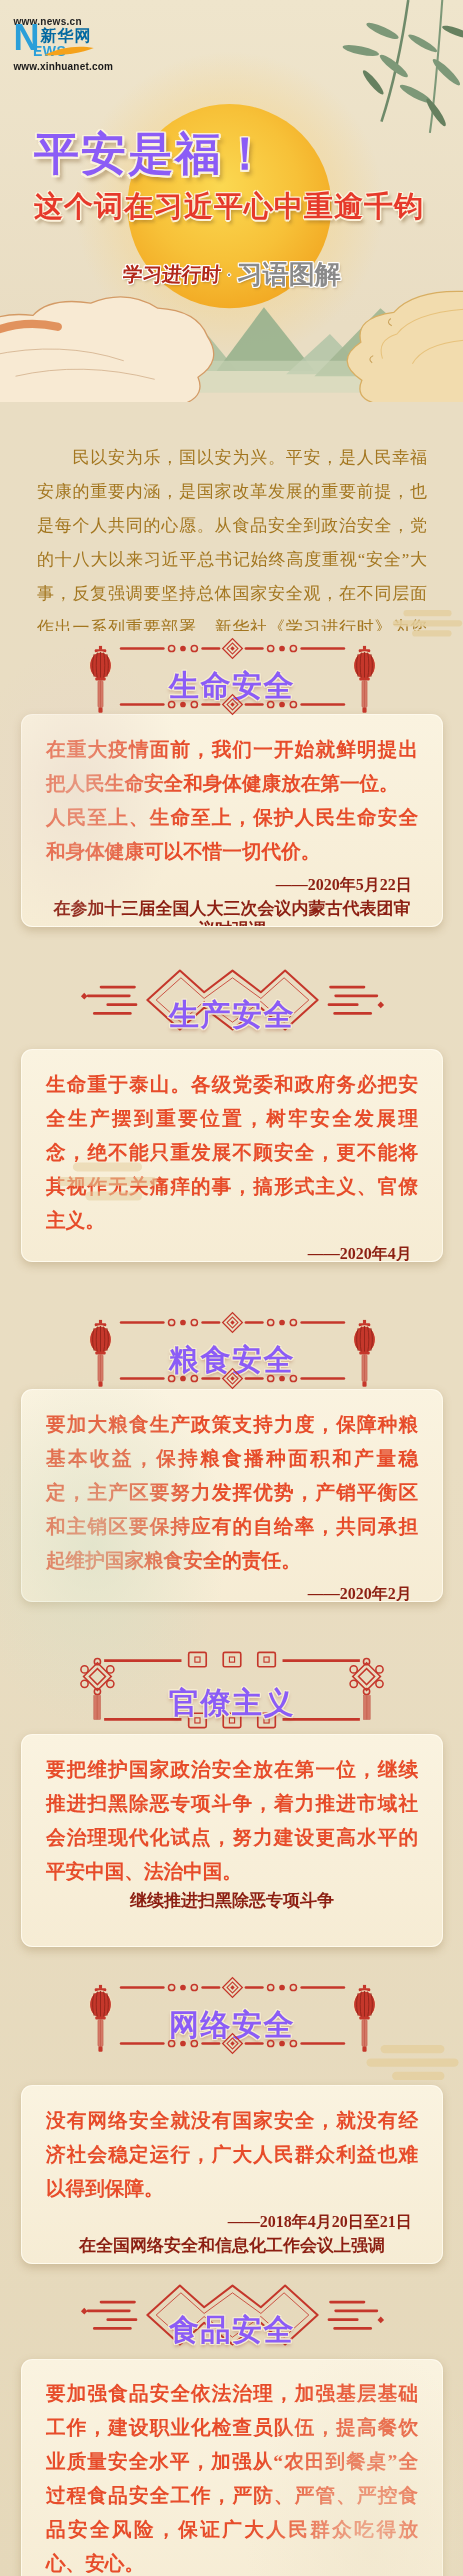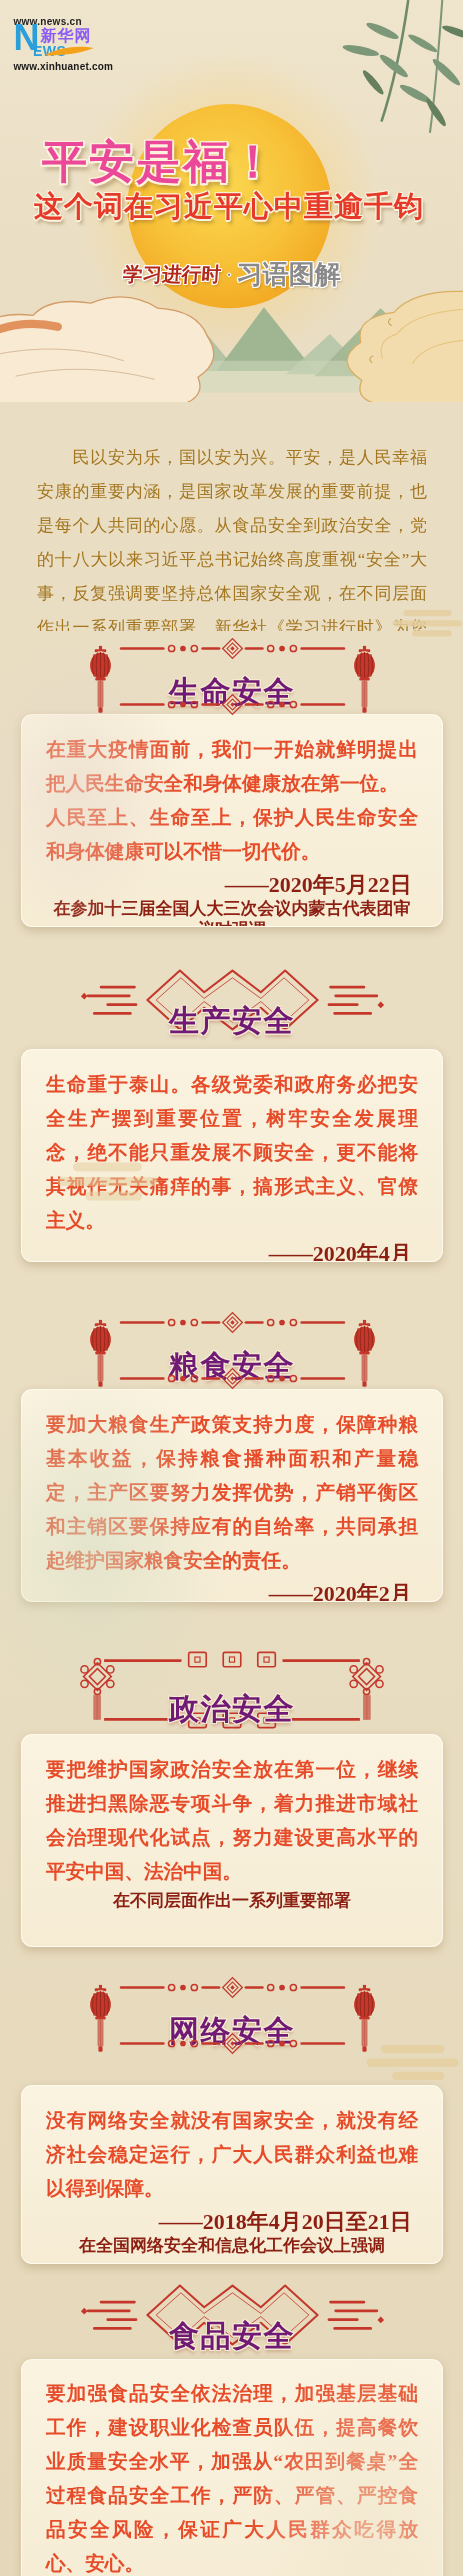--- a/index.html
+++ b/index.html
@@ -9,45 +9,45 @@
     background:linear-gradient(180deg,#efe5cc 0%,#e9ddc3 10%,#e9ddc2 45%,#e5d8ba 80%,#e0d1b0 97%,#dccbaa 100%);
   }
   #page{position:relative;width:464px;height:3236px;overflow:hidden;}
 
   
   .hero{position:relative;width:464px;height:402px;overflow:hidden;}
   .hero-art{position:absolute;inset:0;}
   .xh-logo{position:absolute;left:13.4px;top:15.5px;width:98px;height:52px;}
   .xh-logo .u1{font-size:10px;font-weight:bold;color:#222;letter-spacing:0.3px;}
   .xh-logo .bigN{position:absolute;left:0;top:4.1px;font-size:36px;line-height:1;font-weight:900;color:#2b9fd9;}
-  .xh-logo .cn{position:absolute;left:27px;top:10.3px;font-size:16px;font-weight:900;color:#8b5cf6;letter-spacing:1px;font-family:"Liberation Serif",serif;}
+  .xh-logo .cn{position:absolute;left:27px;top:10.3px;font-size:16px;font-weight:900;color:#0369a1;letter-spacing:1px;font-family:"Liberation Serif",serif;}
   .xh-logo .ews{position:absolute;left:19.6px;top:27px;font-size:14px;font-weight:900;color:#2b9fd9;letter-spacing:0.5px;}
   .xh-logo .swoosh{position:absolute;left:31px;top:29px;}
   .xh-logo .u2{position:absolute;left:0;top:45px;font-size:10px;font-weight:bold;color:#1a1a1a;letter-spacing:0.2px;}
-  .hero-title{position:absolute;left:34px;top:129px;margin:8px;font-size:45px;line-height:1.1;font-weight:900;color:#ec4899;letter-spacing:2.1px;font-family:"Liberation Sans",sans-serif;
+  .hero-title{position:absolute;left:34px;top:129px;margin:0;font-size:45px;line-height:1.1;font-weight:900;color:#8b5cf6;letter-spacing:2.1px;font-family:"Liberation Sans",sans-serif;
     text-shadow:1.5px 1.5px 0 #fbf3dd,-1.5px 1.5px 0 #fbf3dd,1.5px -1.5px 0 #fbf3dd,-1.5px -1.5px 0 #fbf3dd,0 2.1px 0 #fbf3dd,2.1px 0 0 #fbf3dd,0 -1.5px 0 #fbf3dd,-1.5px 0 0 #fbf3dd,3.6px 4.6px 4.1px rgba(120,85,35,.45);}
   .hero-sub{position:absolute;left:34px;top:187px;margin:0;font-size:29px;font-weight:900;color:#e6392a;letter-spacing:1px;
     text-shadow:1px 1px 0 #fbf3dd,-1px 1px 0 #fbf3dd,1px -1px 0 #fbf3dd,-1px -1px 0 #fbf3dd,0 1.5px 0 #fbf3dd,1.5px 0 0 #fbf3dd,2.6px 3.6px 3.6px rgba(120,85,35,.45);}
   .brand{position:absolute;left:0;right:0;top:257px;display:flex;justify-content:center;align-items:center;gap:5.2px;}
   .brand span{font-weight:900;font-family:"Liberation Serif",serif;}
   .brand .bl{font-size:19.6px;color:#b2281a;transform:skewX(-4deg);
     text-shadow:1px 0 0 #fff,-1px 0 0 #fff,0 1px 0 #fff,0 -1px 0 #fff,1px 1px 0 #fff,-1px -1px 0 #fff,1px -1px 0 #fff,-1px 1px 0 #fff,1.5px 2.1px 2.6px rgba(100,70,40,.4);}
   .brand .bd{font-size:15.5px;color:#8a8a8a;text-shadow:1px 0 0 #fff,-1px 0 0 #fff,0 1px 0 #fff,0 -1px 0 #fff;}
   .brand .br{font-size:26px;color:#8a8a8a;
     text-shadow:1px 0 0 #fff,-1px 0 0 #fff,0 1px 0 #fff,0 -1px 0 #fff,1px 1px 0 #fff,-1px -1px 0 #fff,1px -1px 0 #fff,-1px 1px 0 #fff,1.5px 2.1px 2.6px rgba(100,70,40,.35);}
 
   
   .intro{width:422px;height:206px;margin:23px auto 0;overflow:hidden;}
   .intro p{margin:16px;font-family:"Liberation Serif","DejaVu Serif",serif;font-weight:normal;
     font-size:17px;line-height:34px;color:#a3761f;text-align:justify;}
 
   
   .sec-head{position:relative;margin-left:auto;margin-right:auto;}
-  .sec-head h2{position:absolute;left:0;right:0;margin:16px;text-align:center;
-    font-size:30px;font-weight:900;color:#701a75;letter-spacing:1.5px;font-family:"Liberation Sans",sans-serif;
+  .sec-head h2{position:absolute;left:0;right:0;margin:10px;text-align:center;
+    font-size:30px;font-weight:900;color:#8b5cf6;letter-spacing:1.5px;font-family:"Liberation Sans",sans-serif;
     text-shadow:1px 0 0 #f6ecd2,-1px 0 0 #f6ecd2,0 1px 0 #f6ecd2,0 -1px 0 #f6ecd2,1px 1px 0 #f6ecd2,-1px -1px 0 #f6ecd2,1px -1px 0 #f6ecd2,-1px 1px 0 #f6ecd2,0 2.6px 3.6px rgba(150,60,30,.35);}
   .head-lantern{width:289px;height:77px;}
   .head-lantern h2{top:18.5px;}
   .head-lantern .div-top{position:absolute;left:31px;top:0;}
   .head-lantern .div-bot{position:absolute;left:31px;top:56px;}
   .head-lantern .lan-l{position:absolute;left:0;top:4.1px;}
   .head-lantern .lan-r{position:absolute;right:0;top:4.1px;}
   .head-diamond{width:361px;height:88px;}
   .head-diamond h2{top:29px;}
   .head-knot{width:330px;height:88px;}
@@ -55,21 +55,21 @@
   .orn{display:block;}
 
   
   .card{width:422px;margin:0 auto;box-sizing:border-box;padding:17.5px 24px 10.3px;
     background:linear-gradient(180deg,#faf3e0,#f6ecd4);
     border:1px solid rgba(255,252,240,.85);border-radius:11.3px;
     box-shadow:0 3.1px 8.2px rgba(140,110,60,.28);overflow:hidden;}
   .card .quote{margin:0;font-family:"Liberation Serif","DejaVu Serif",serif;font-weight:bold;
     font-size:19.6px;line-height:34px;color:#e74c2a;text-align:justify;white-space:pre-line;}
   .card .date{margin:4.1px 0 0;font-family:"Liberation Serif",serif;font-weight:bold;
-    font-size:22px;line-height:24px;color:#8c1f12;text-align:right;padding-right:6.2px;}
+    font-size:16px;line-height:24px;color:#8c1f12;text-align:right;padding-right:6.2px;}
   .card .source{margin:1px 0 0;font-family:"Liberation Serif",serif;font-weight:bold;
     font-size:17px;line-height:21.6px;color:#8c1f12;text-align:center;}
 
   
   .wash{position:absolute;pointer-events:none;}
   .cloudbar{position:absolute;pointer-events:none;}
 </style>
 </head>
 <body>
 
@@ -373,25 +373,25 @@
       <p class="date">——2020年2月</p>
 
     </article>
   </section>
 
   <section>
     <div class="sec-head head-knot" style="margin-top:44px">
       <svg class="orn" width="330" height="88" viewBox="0 0 640 170">
           <use href="#orn-knot"></use>
         </svg>
-      <h2>政治安全</h2>
+      <h2>官僚主义</h2>
     </div>
     <article class="card" style="height:213px">
       <p class="quote">要把维护国家政治安全放在第一位，继续推进扫黑除恶专项斗争，着力推进市域社会治理现代化试点，努力建设更高水平的平安中国、法治中国。</p>
-      <p class="source">在不同层面作出一系列重要部署</p>
+      <p class="source">继续推进扫黑除恶专项斗争</p>
     </article>
   </section>
 
   <section>
     <div class="sec-head head-lantern" style="margin-top:29px">
       <svg class="orn div-top" width="227" height="23" viewBox="0 0 440 44">
           <use href="#orn-divider"></use>
         </svg>
       <svg class="orn lan-l" width="25" height="78" viewBox="0 0 48 132">
           <use href="#orn-lantern"></use>

